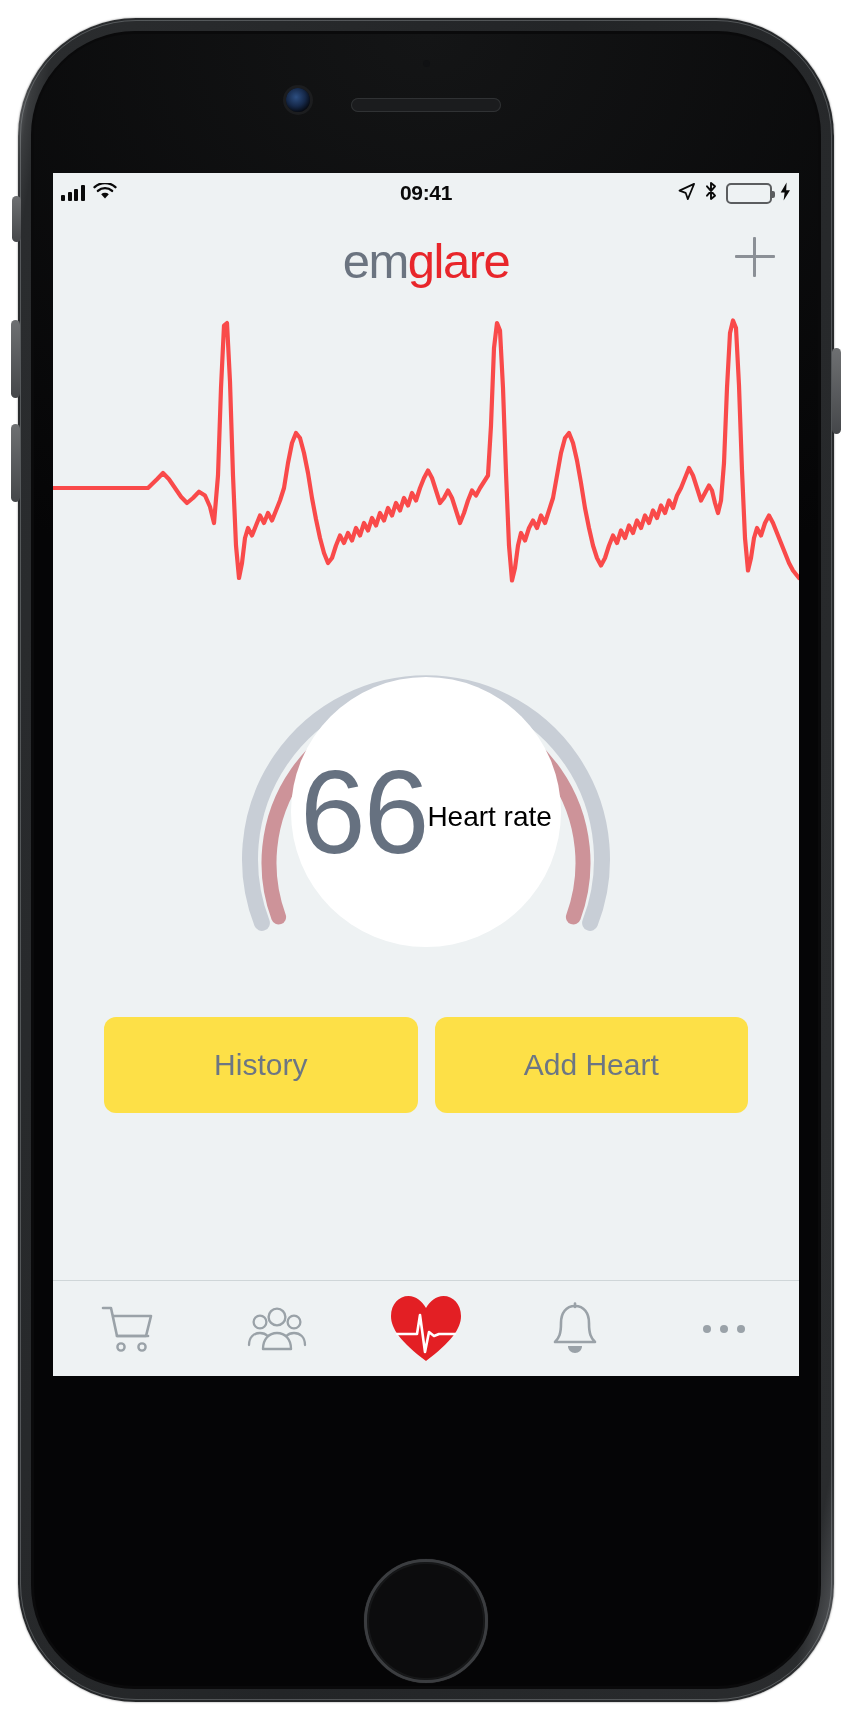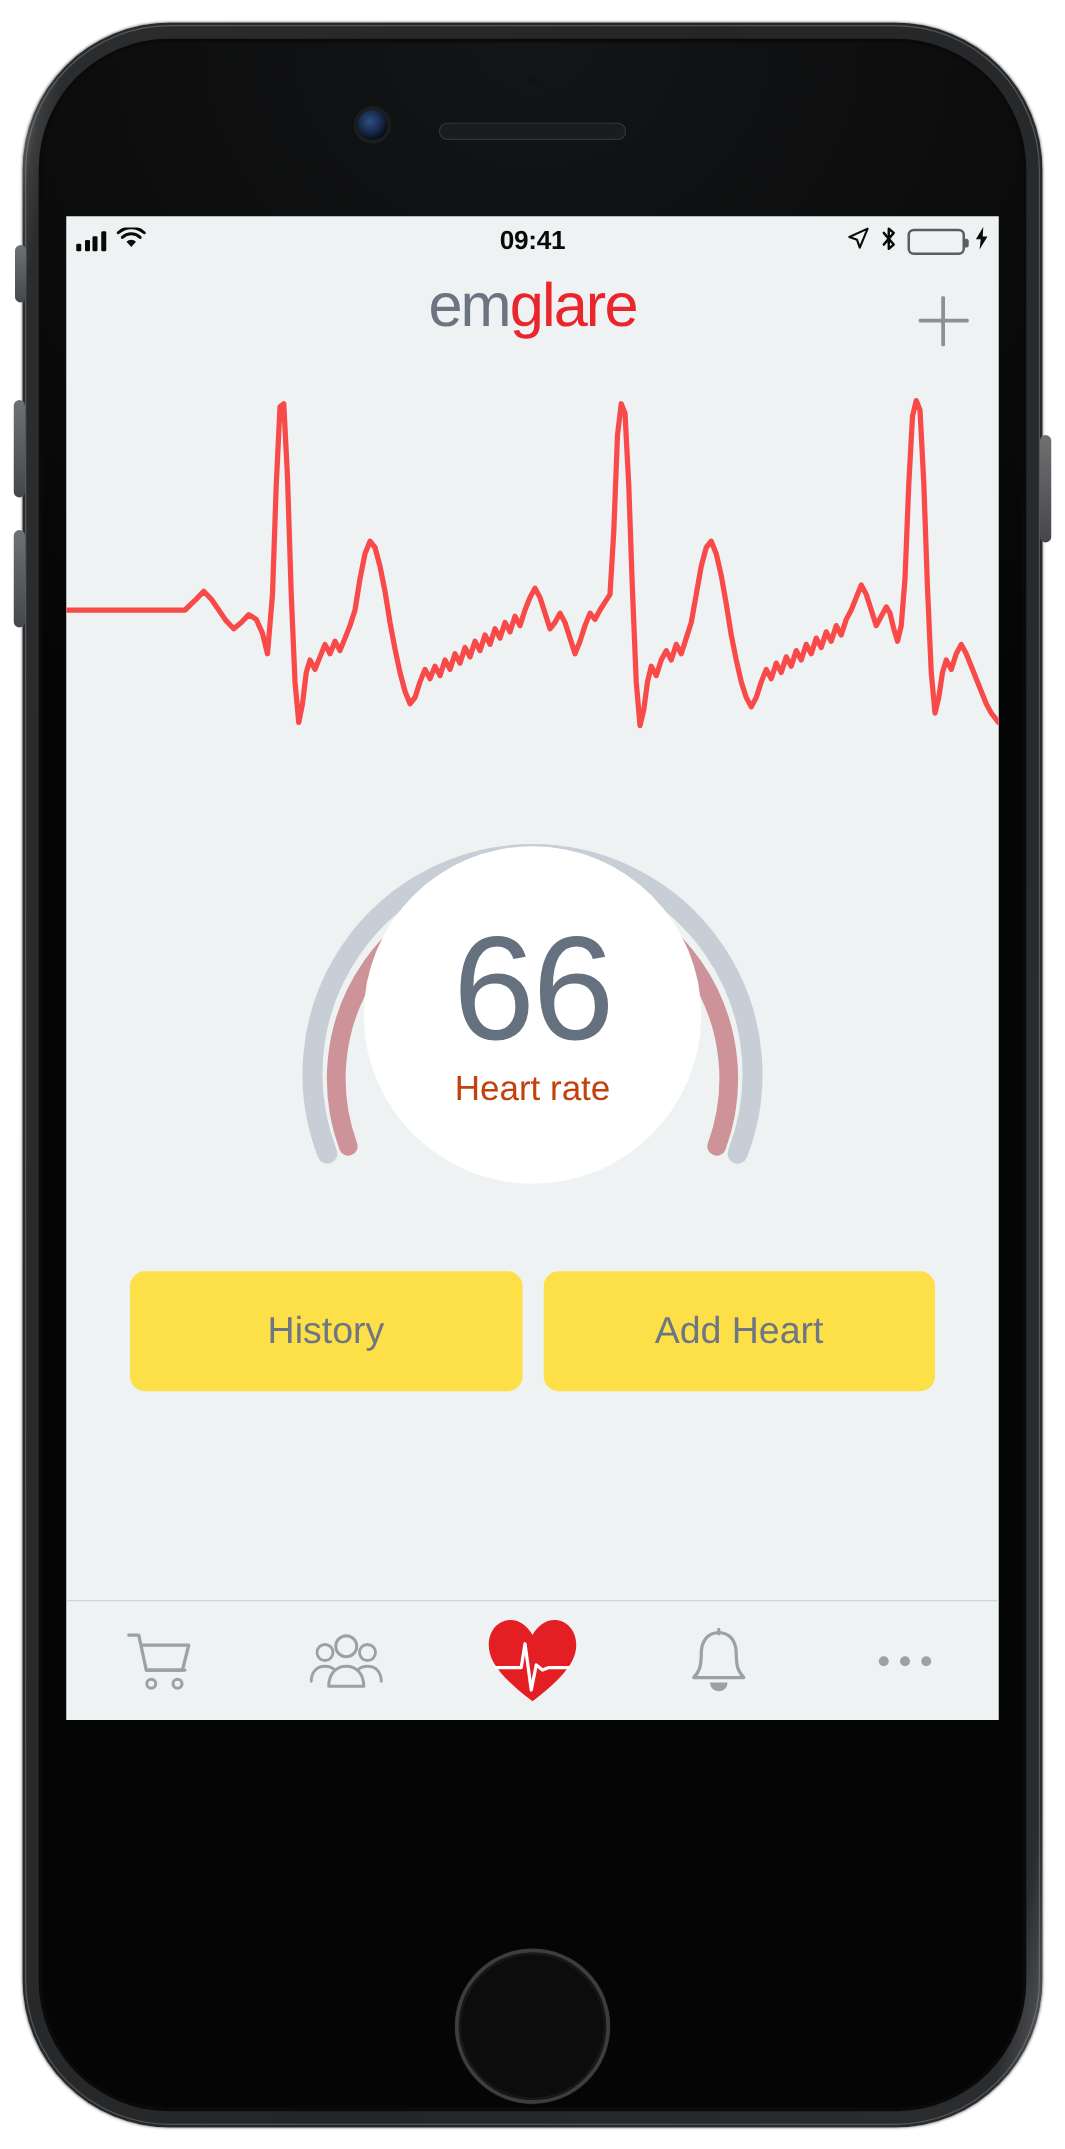--- a/index.html
+++ b/index.html
@@ -155,21 +155,21 @@
     width:3px; height:7px; background:#5b5d5f; border-radius:0 2px 2px 0;
   }
   .battery-fill { height:100%; width:100%; background:#4cd964; border-radius:2px; }
 
   
   .app-header {
     position: relative;
     height: 82px;
   }
   .logo {
-    position:absolute; left:0; right:0; top: 8px;
+    position:absolute; left:0; right:0; top: 24px;
     text-align:center;
     font-size: 49px;
     letter-spacing: -1.5px;
     font-weight: 400;
     line-height: 1;
   }
   .logo .lg-em { color:#6b7480; }
   .logo .lg-glare { color:#e8262b; font-weight:500; }
 
   .add-btn {
@@ -198,33 +198,33 @@
     margin-top: 6px;
   }
   .gauge { position:relative; width: 386px; height: 386px; }
   .gauge svg { position:absolute; inset:0; }
   .gauge-center {
     position:absolute;
     left: 58px; top: 58px;
     width: 270px; height: 270px;
     border-radius: 50%;
     background: #ffffff;
-    display:flex; flex-direction:column;
+    display:flex; 
     align-items:center; justify-content:center;
   }
   .bpm-value {
     font-size: 118px;
     font-weight: 400;
     color:#667180;
     line-height: 0.92;
     letter-spacing: -2px;
   }
   .bpm-label {
     font-size: 28px;
-    color:#c2410c;
+    color:#000000;
     margin-top: 10px;
   }
 
   
   .actions {
     display:flex;
     gap: 17px;
     padding: 0 51px;
     margin-top: 12px;
   }

